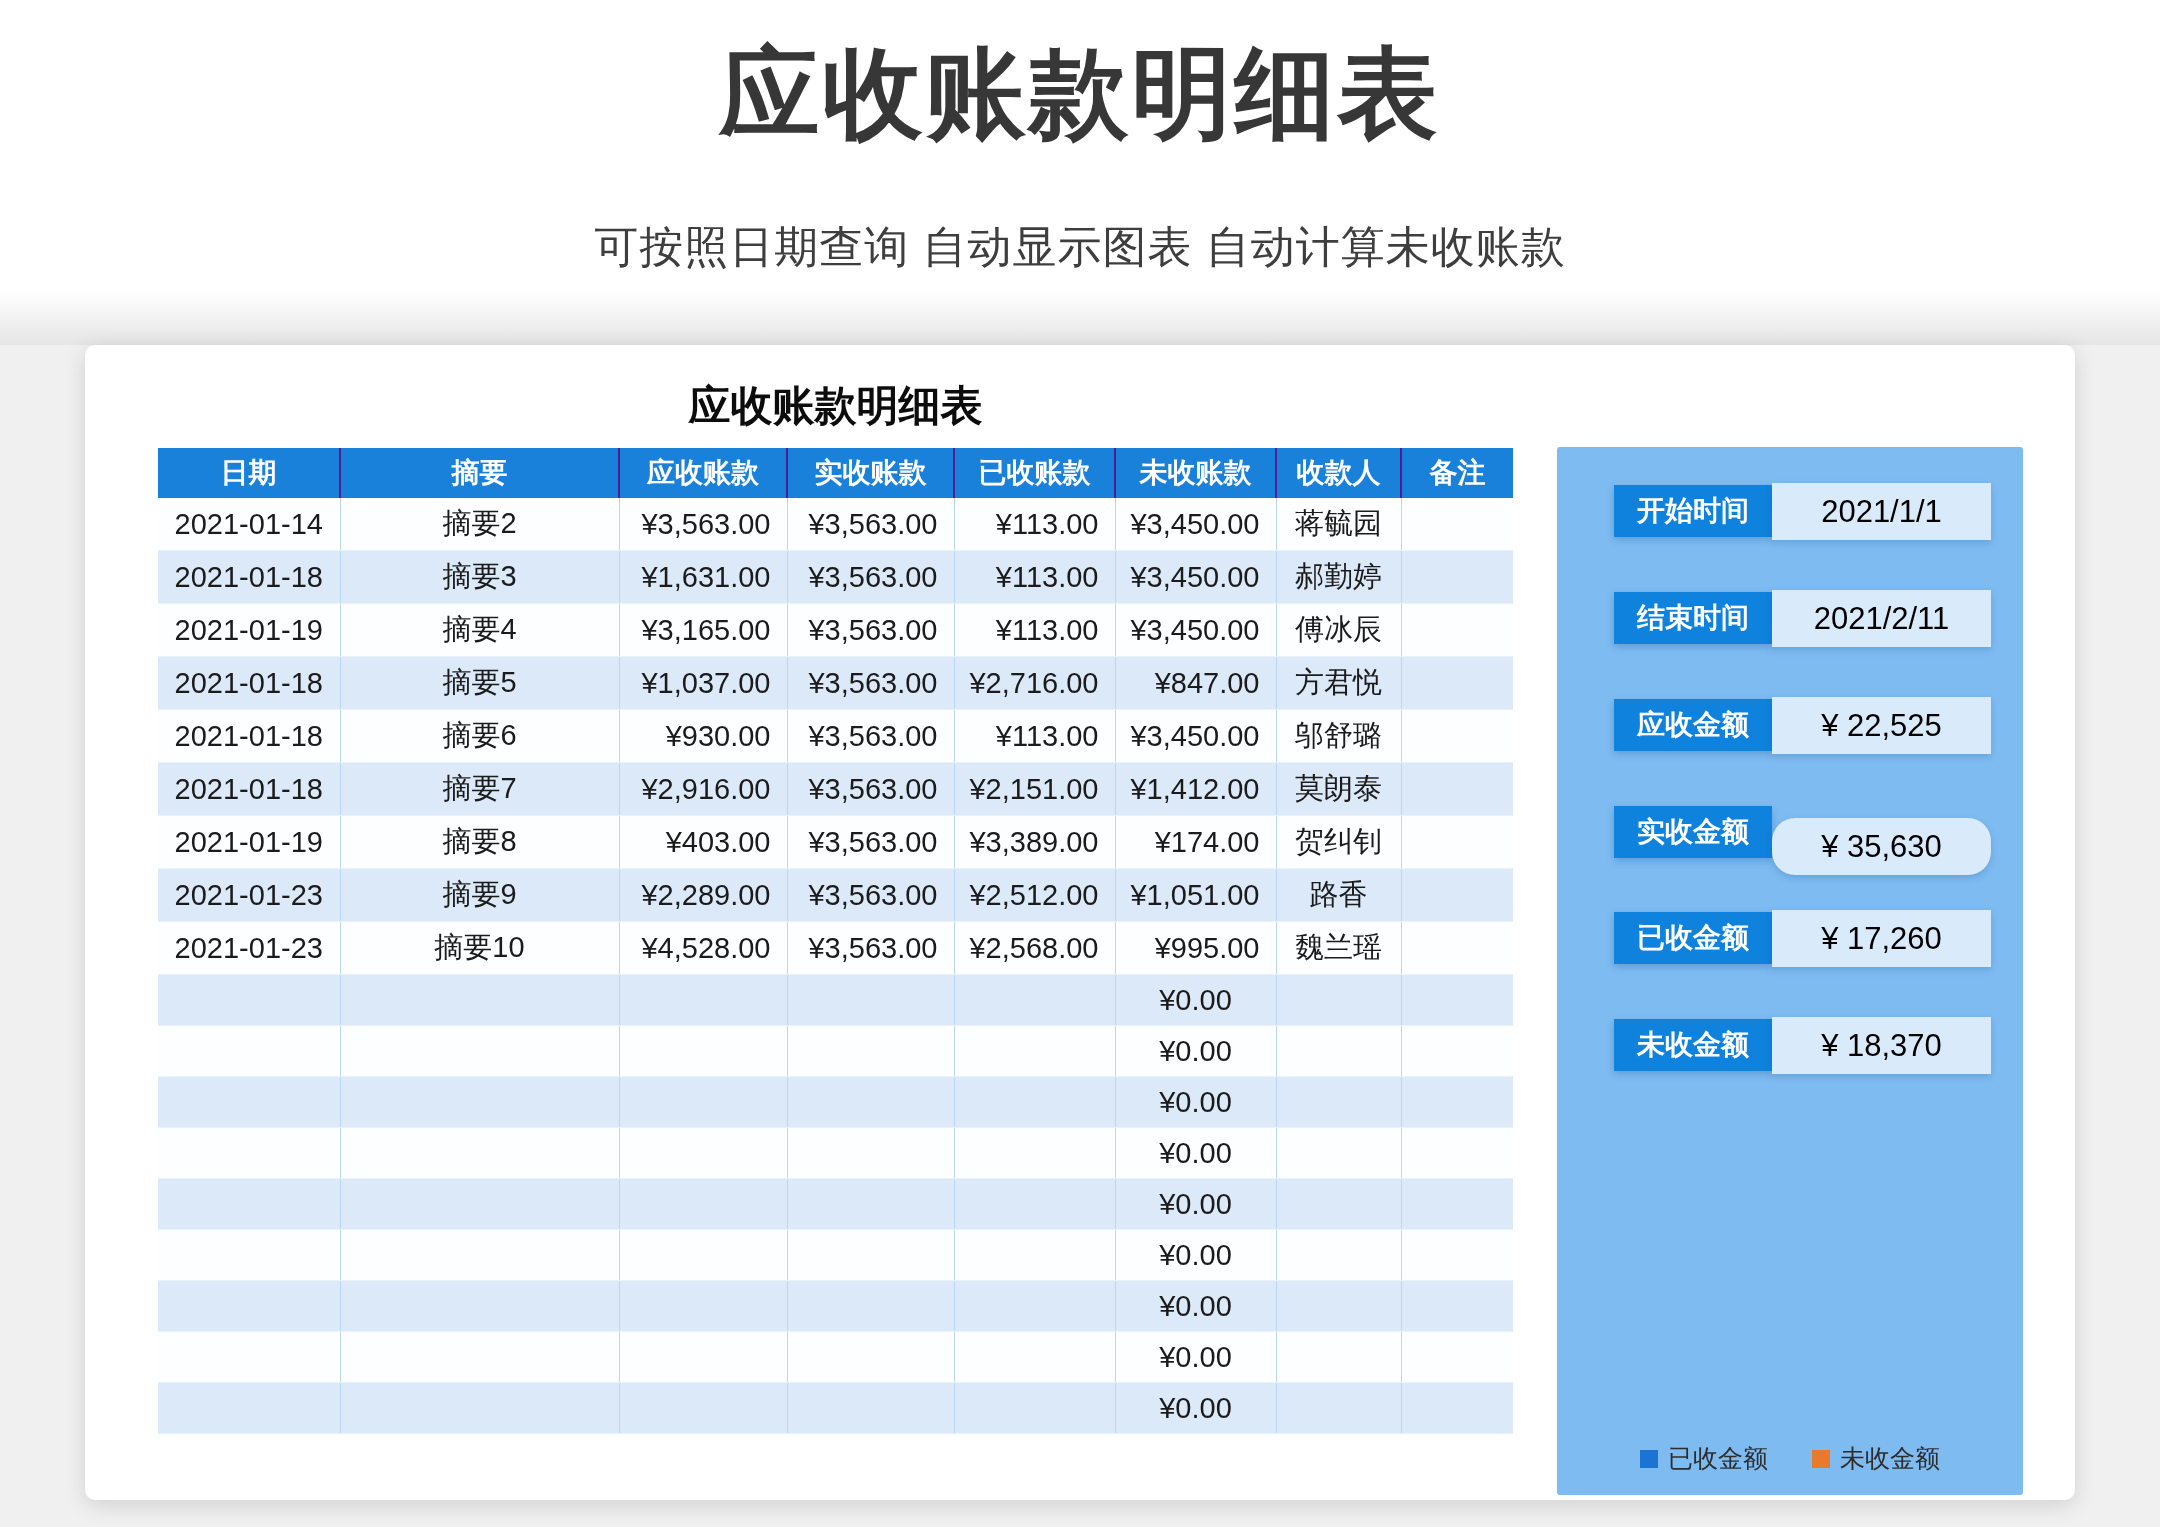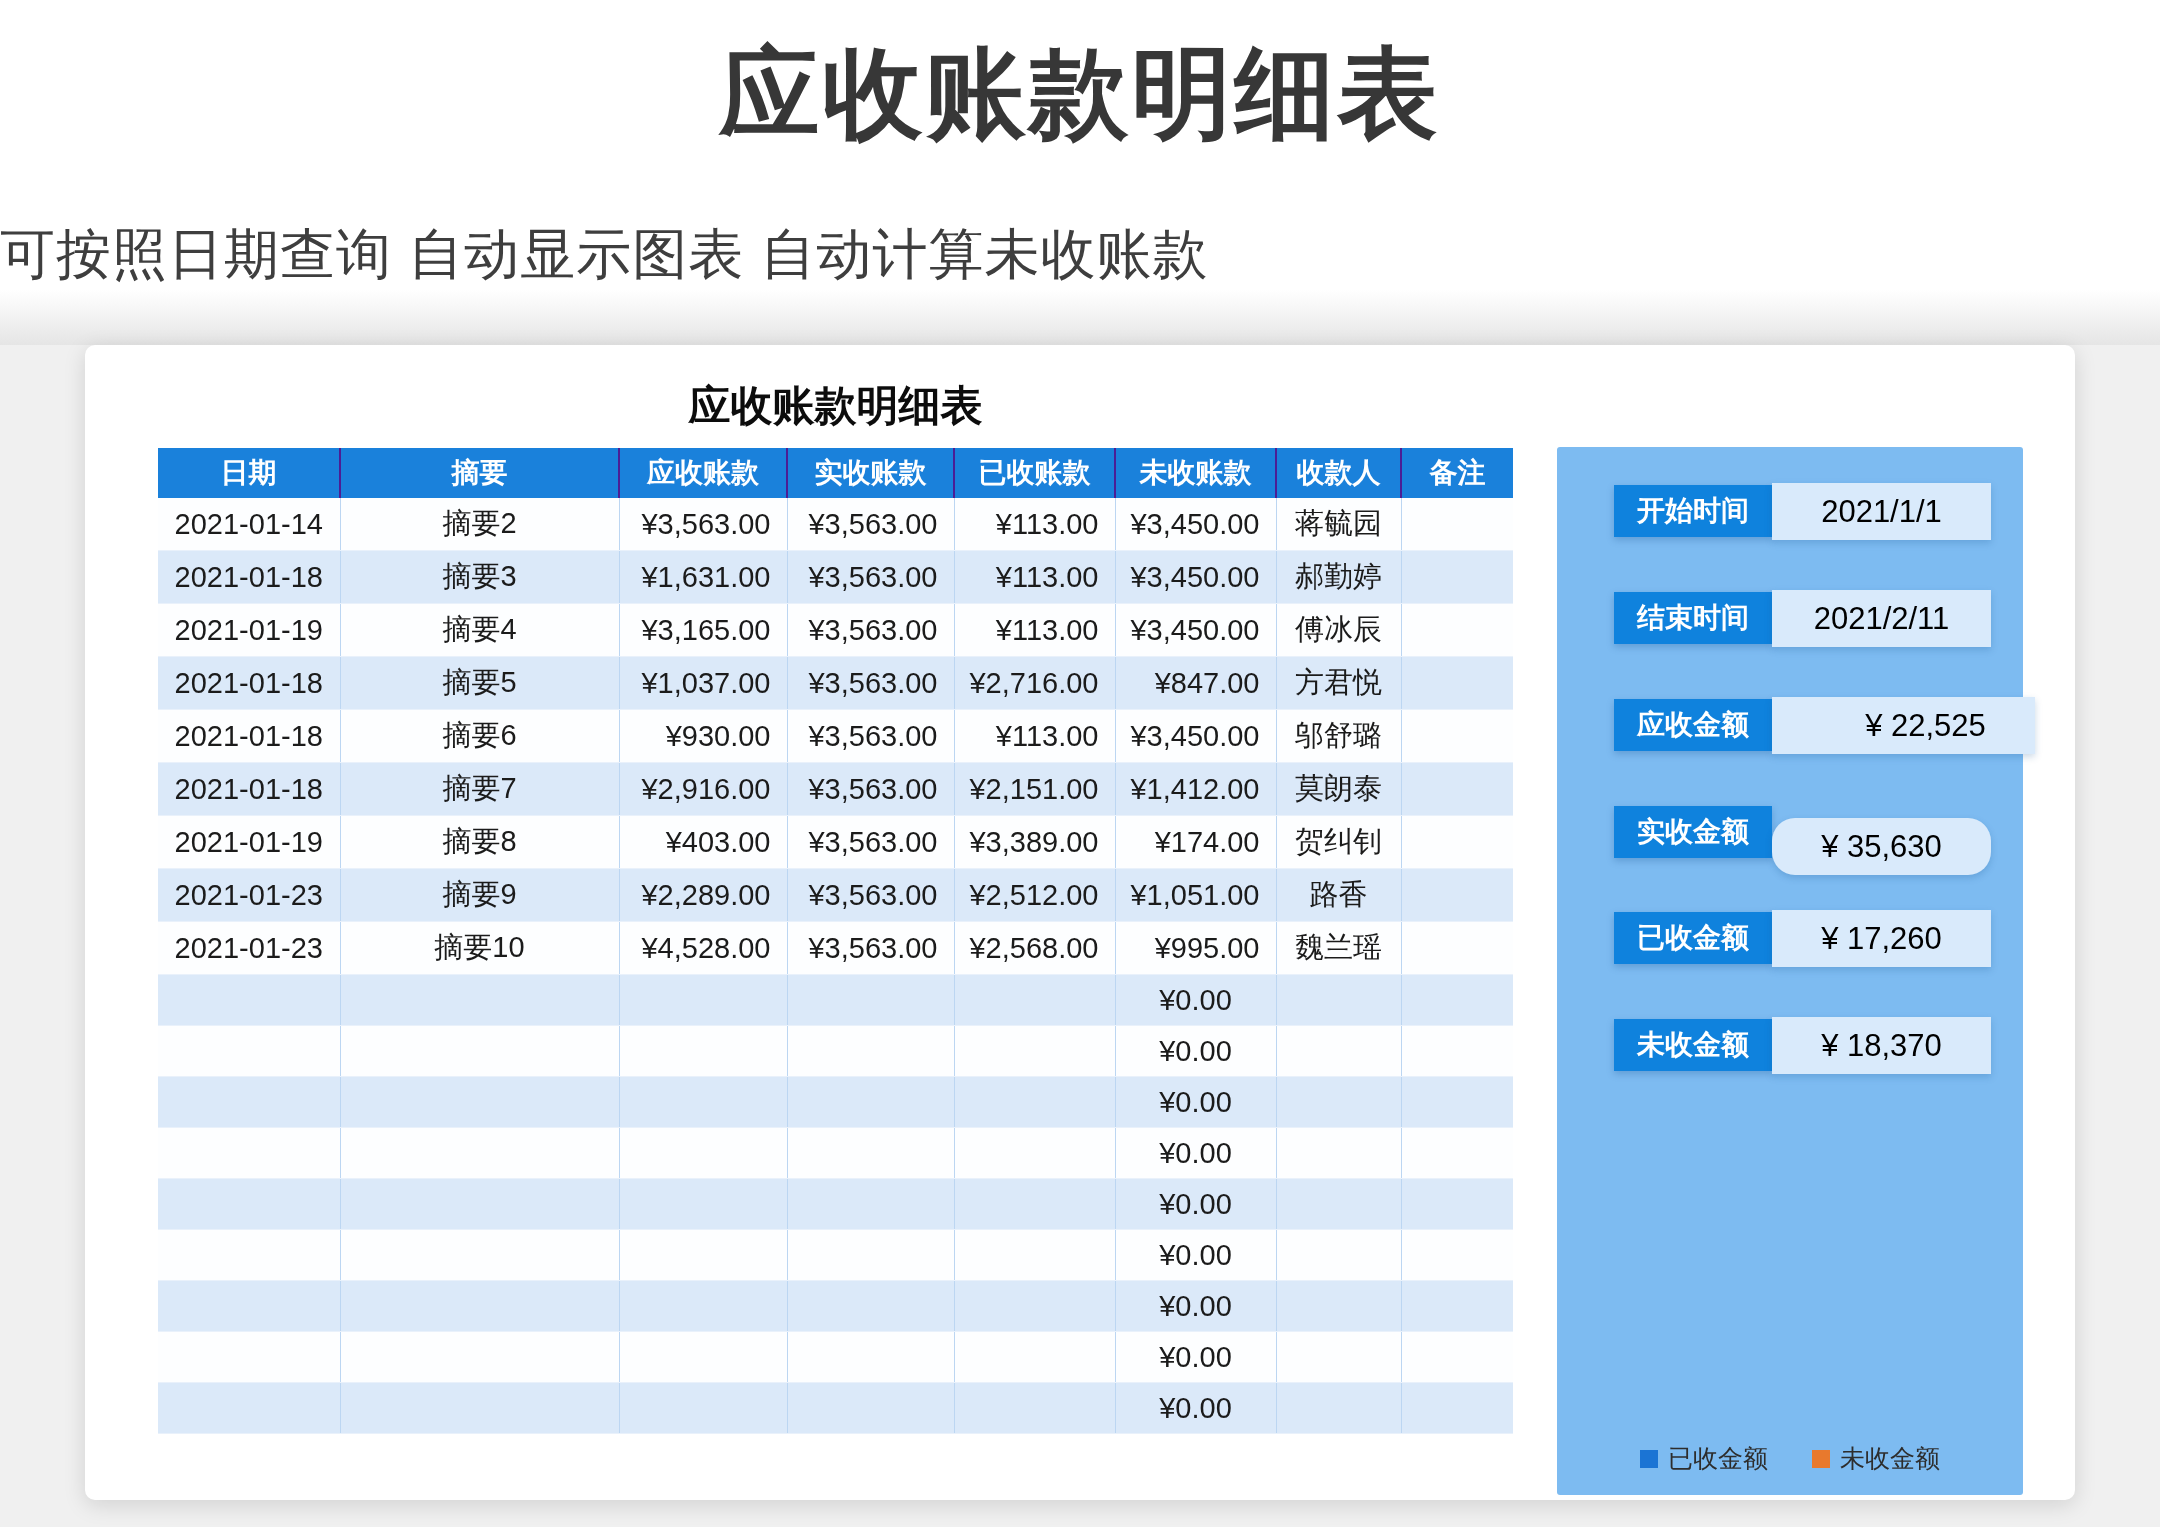--- a/index.html
+++ b/index.html
@@ -7,22 +7,22 @@
     width:2160px;height:1527px;position:relative;overflow:hidden;
     background:#ffffff;font-family:"Liberation Sans","DejaVu Sans",sans-serif;
   }
   
   .top-band{position:absolute;left:0;top:0;width:2160px;height:345px;background:#ffffff;}
   .page-title{
     position:absolute;left:0;top:28px;width:100%;margin:0;text-align:center;
     font-size:100px;font-weight:900;color:#373737;letter-spacing:3px;
   }
   .page-subtitle{
-    position:absolute;left:0;top:218px;width:100%;
-    font-size:55px;font-weight:500;color:#3e3e3e;letter-spacing:1px;
+    position:absolute;left:0;top:218px;width:100%;text-align:center;
+    font-size:44px;font-weight:500;color:#3e3e3e;letter-spacing:1px;
   }
   .band-gradient{
     position:absolute;left:0;top:290px;width:100%;height:55px;
     background:linear-gradient(#ffffff,#e5e5e5);
   }
   
   .lower{position:absolute;left:0;top:345px;width:2160px;height:1182px;background:#f0f0f0;}
   .panel{
     position:absolute;left:85px;top:345px;width:1990px;height:1155px;
     background:#ffffff;border-radius:10px;box-shadow:0 5px 22px rgba(0,0,0,0.13);
@@ -302,21 +302,21 @@
     </tbody>
 </table>
 
 <div class="sidebar">
   <div id="summary-rows">
       <div class="slabel" style="top: 38px;">开始时间</div>
       <div class="sval" style="top: 36px;">2021/1/1</div>
       <div class="slabel" style="top: 145px;">结束时间</div>
       <div class="sval" style="top: 143px;">2021/2/11</div>
       <div class="slabel" style="top: 252px;">应收金额</div>
-      <div class="sval" style="top: 250px; padding-left: 44px;">¥ 22,525</div>
+      <div class="sval" style="top: 250px;">¥ 22,525</div>
       <div class="slabel" style="top: 359px;">实收金额</div>
       <div class="sval" style="top: 371px; border-radius: 23px;">¥ 35,630</div>
       <div class="slabel" style="top: 465px;">已收金额</div>
       <div class="sval" style="top: 463px;">¥ 17,260</div>
       <div class="slabel" style="top: 572px;">未收金额</div>
       <div class="sval" style="top: 570px;">¥ 18,370</div>
     </div>
   <div class="legend" id="legend">
       <div class="legend-item">
         <span class="legend-swatch" style="background: rgb(27, 116, 212);"></span>

